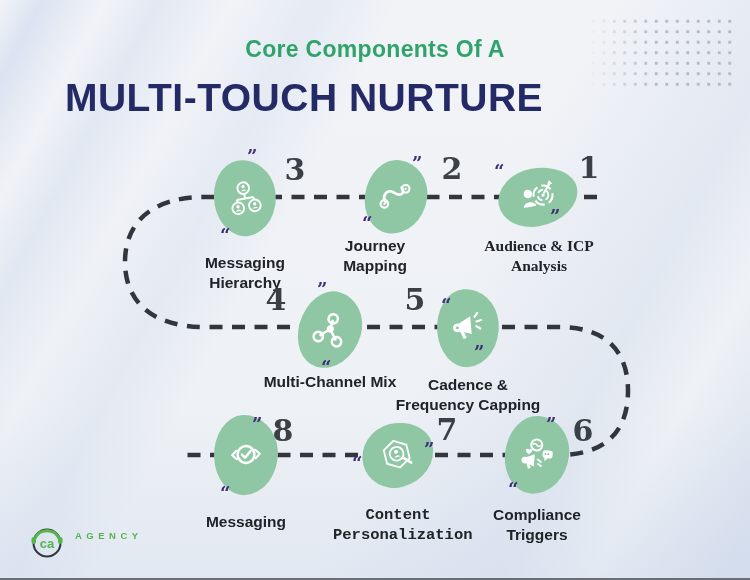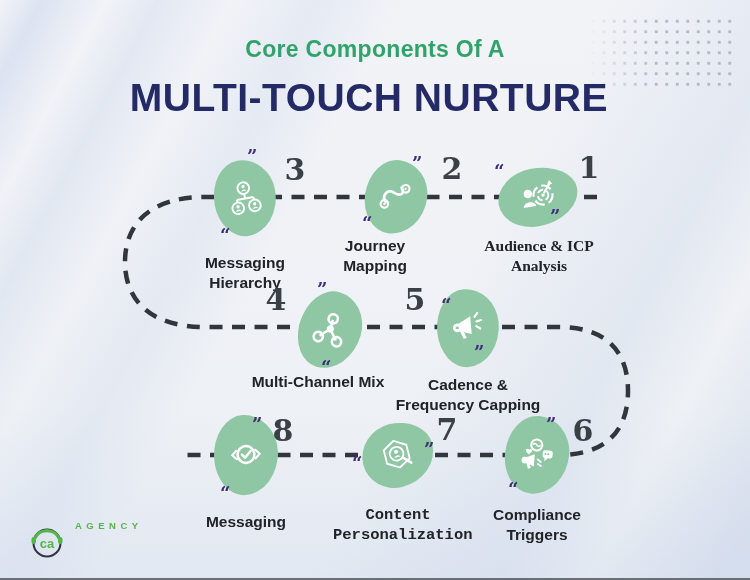--- a/index.html
+++ b/index.html
@@ -19,37 +19,37 @@
   #canvas::after{content:"";position:absolute;left:0;right:0;bottom:0;height:2px;background:#555a60;opacity:.85;}
   .dots{
     position:absolute;left:588px;top:16px;width:150px;height:74px;
     background-image:radial-gradient(#b3bac6 1.4px,rgba(0,0,0,0) 1.5px);
     background-size:10.5px 10.5px;
     -webkit-mask-image:linear-gradient(to left,#000 55%,rgba(0,0,0,0) 100%);
     mask-image:linear-gradient(to left,#000 55%,rgba(0,0,0,0) 100%);
   }
   .eyebrow{position:absolute;left:0;top:36px;width:750px;text-align:center;
     font-size:23px;font-weight:700;color:#2fa369;letter-spacing:.3px;}
-  .heading{position:absolute;left:0;top:76px;width:608px;text-align:right;
+  .heading{position:absolute;left:0;top:76px;width:608px;text-align:center;
     font-size:39px;font-weight:800;color:#242a66;letter-spacing:.5px;}
   .route{position:absolute;left:0;top:0;pointer-events:none;}
   .oval{position:absolute;background:#8fc7a4;display:flex;align-items:center;justify-content:center;
     border-radius:48% 52% 55% 45% / 52% 46% 54% 48%;}
   .oval svg{display:block;}
   .num{position:absolute;transform:translateX(-50%);
     font-family:"DejaVu Serif","Liberation Serif",serif;font-size:30px;font-weight:700;color:#3a4046;}
   .lbl{position:absolute;transform:translateX(-50%);text-align:center;
     font-size:15.5px;font-weight:600;color:#202327;line-height:20px;}
   .q{position:absolute;font-family:"DejaVu Serif",serif;font-size:18px;font-weight:700;
     color:#3f2b77;line-height:1;}
   .q.flip{transform:rotate(180deg);}
   .logo{position:absolute;left:26px;top:519px;display:flex;}
   .logo-text{margin-left:7px;}
   .logo-name{font-size:25px;font-weight:600;color:#2e363d;letter-spacing:.5px;line-height:24px;}
-  .logo-sub{font-size:9.5px;font-weight:700;color:#55b54b;letter-spacing:4.5px;margin-top:1px;}
+  .logo-sub{font-size:9.5px;font-weight:700;color:#55b54b;letter-spacing:4.5px;margin-top:11px;}
 </style>
 </head>
 <body>
 
 <div id="canvas">
 
   <div class="dots"></div>
 
   <div class="eyebrow">Core Components Of A</div>
   <div class="heading">MULTI-TOUCH NURTURE</div>
@@ -122,21 +122,21 @@
         <line x1="18" y1="17" x2="18" y2="8" stroke="#fff" stroke-width="2.4"></line>
         <line x1="18" y1="17" x2="10" y2="26" stroke="#fff" stroke-width="2.4"></line>
         <line x1="18" y1="17" x2="26" y2="26" stroke="#fff" stroke-width="2.4"></line>
         <circle cx="18" cy="17" r="3.4" fill="#fff"></circle>
         <circle cx="18" cy="7" r="4.4" fill="none" stroke="#fff" stroke-width="2.4"></circle>
         <circle cx="9" cy="27" r="4.4" fill="none" stroke="#fff" stroke-width="2.4"></circle>
         <circle cx="27" cy="27" r="4.4" fill="none" stroke="#fff" stroke-width="2.4"></circle>
       </svg>
     </div>
     <div class="num" style="left:276px;top:282px;">4</div>
-    <div class="lbl" style="left:318px;top:372px;width:150px;">Multi-Channel Mix</div>
+    <div class="lbl" style="left:330px;top:372px;width:150px;">Multi-Channel Mix</div>
     <span class="q" style="left:317px;top:281px;">”</span>
     <span class="q flip" style="left:321px;top:348px;">”</span>
   </div>
 
   <div>
     <div class="oval" style="left:437px;top:289px;width:62px;height:78px;transform:rotate(-5deg);">
       <svg width="38" height="38" viewBox="0 0 36 36">
         <path d="M6 15 L21 7 L21 24 L6 19 Z" fill="#fff"></path>
         <circle cx="8" cy="17" r="4.2" fill="#fff"></circle>
         <circle cx="8" cy="17" r="1.4" fill="#8fc7a4"></circle>

